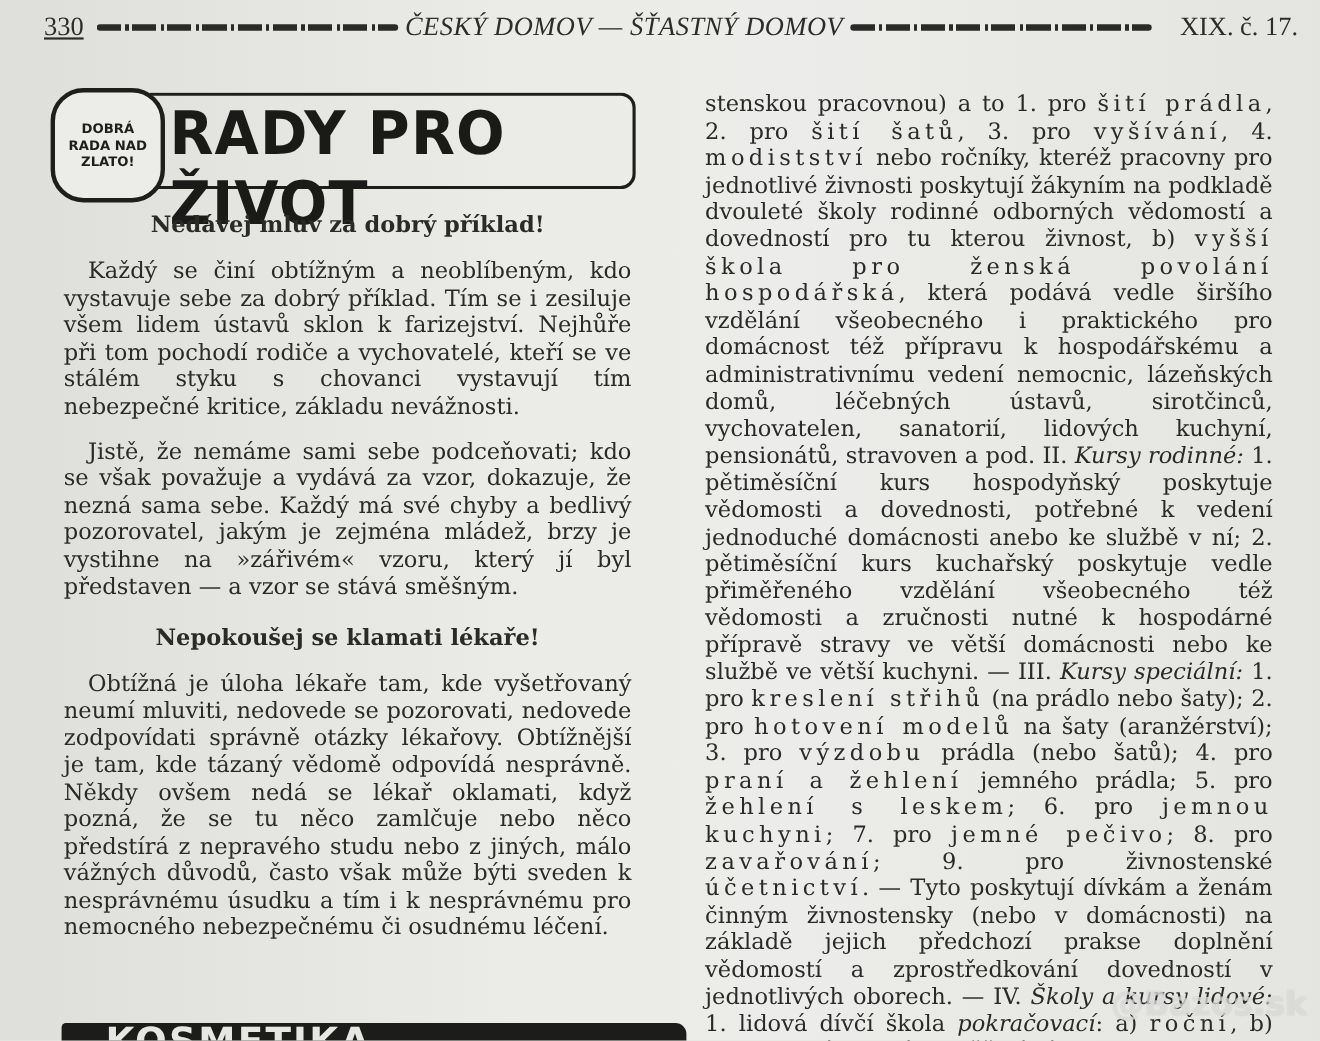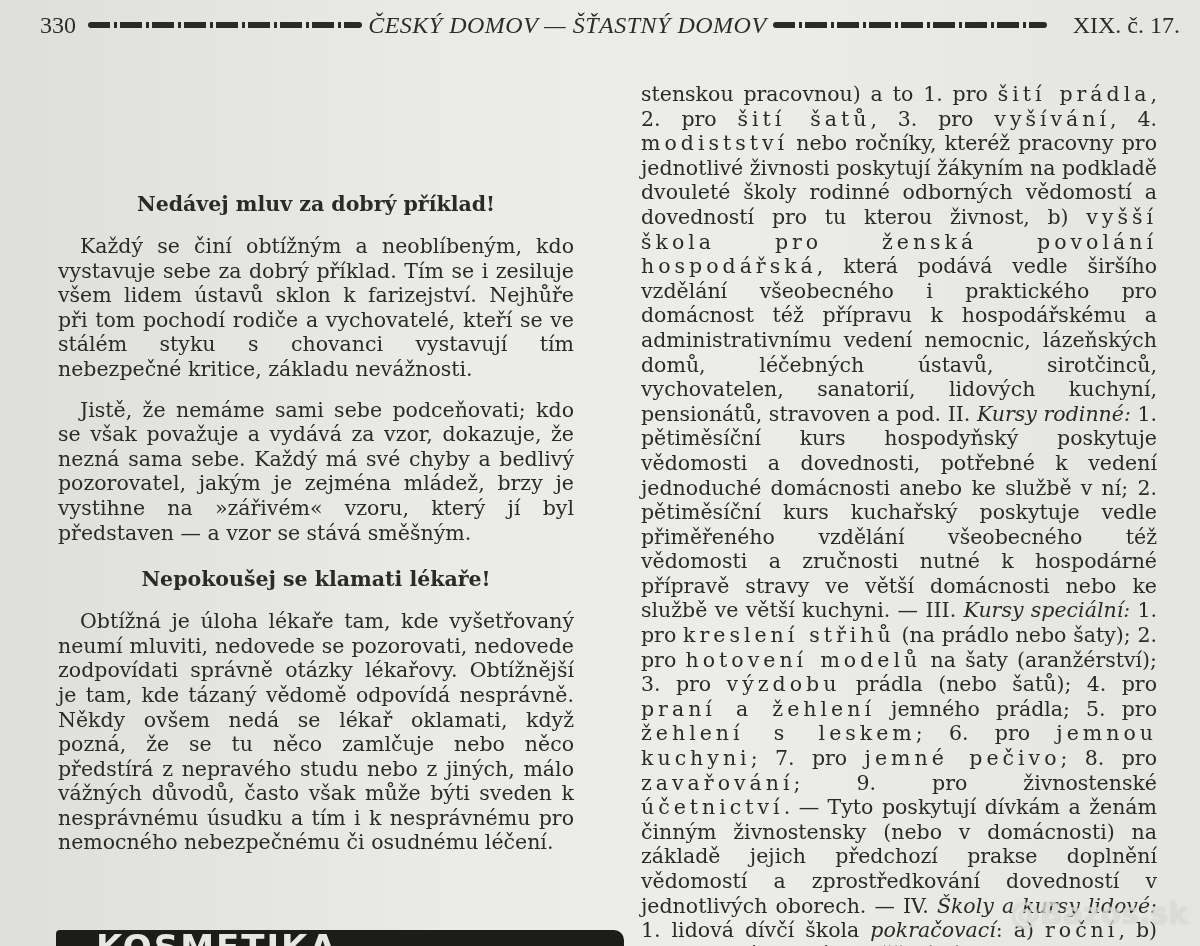--- a/index.html
+++ b/index.html
@@ -12,21 +12,21 @@
   }
   .page {
     position: absolute; inset: 0;
     background: linear-gradient(90deg, #dedfdb 0%, #ebebe7 40%, #ececea 60%, #e4e4e0 100%);
   }
   .header {
     position: absolute; left: 40px; top: 8px; width: 1140px; height: 34px;
     display: flex; align-items: center;
     font-family: "Liberation Serif", serif; font-size: 24px; color: #2c2c2a;
   }
-  .header .pg { margin-right: 6px; }
+  .header .pg { margin-right: 6px; text-decoration: underline; }
   .header .orn { flex: 1; height: 6px; margin: 0 6px;
     background: repeating-linear-gradient(90deg, #2a2a28 0 22px, transparent 22px 26px, #2a2a28 26px 29px, transparent 29px 32px);
     border-radius: 3px; }
   .header .title { letter-spacing: 0.5px; white-space: nowrap; font-style: italic; }
   .header .issue { margin-left: 20px; }
 
   .banner {
     position: absolute; left: 46px; top: 80px; width: 532px; height: 96px;
   }
   .banner .frame {
@@ -75,20 +75,31 @@
 <div class="page">
 
   <div class="header">
     <span class="pg">330</span>
     <span class="orn"></span>
     <span class="title">ČESKÝ DOMOV — ŠŤASTNÝ DOMOV</span>
     <span class="orn"></span>
     <span class="issue">XIX. č. 17.</span>
   </div>
 
+  <div class="banner">
+    <div class="frame"></div>
+    <div class="medal">
+      <div>
+        <span>DOBRÁ</span>
+        <span>RADA NAD</span>
+        <span>ZLATO!</span>
+      </div>
+    </div>
+    <div class="big">RADY PRO ŽIVOT</div>
+  </div>
 
   <div class="col left">
     <h3>Nedávej mluv za dobrý příklad!</h3>
     <p>Každý se činí obtížným a neoblíbeným, kdo vystavuje sebe za dobrý příklad. Tím se i zesiluje všem lidem ústavů sklon k farizejství. Nejhůře při tom pochodí rodiče a vychovatelé, kteří se ve stálém styku s chovanci vystavují tím nebezpečné kritice, základu nevážnosti.</p>
     <p>Jistě, že nemáme sami sebe podceňovati; kdo se však považuje a vydává za vzor, dokazuje, že nezná sama sebe. Každý má své chyby a bedlivý pozorovatel, jakým je zejména mládež, brzy je vystihne na »zářivém« vzoru, který jí byl představen — a vzor se stává směšným.</p>
     <h3 class="second">Nepokoušej se klamati lékaře!</h3>
     <p>Obtížná je úloha lékaře tam, kde vyšetřovaný neumí mluviti, nedovede se pozorovati, nedovede zodpovídati správně otázky lékařovy. Obtížnější je tam, kde tázaný vědomě odpovídá nesprávně. Někdy ovšem nedá se lékař oklamati, když pozná, že se tu něco zamlčuje nebo něco předstírá z nepravého studu nebo z jiných, málo vážných důvodů, často však může býti sveden k nesprávnému úsudku a tím i k nesprávnému pro nemocného nebezpečnému či osudnému léčení.</p>
   </div>
 
   <div class="col right">

